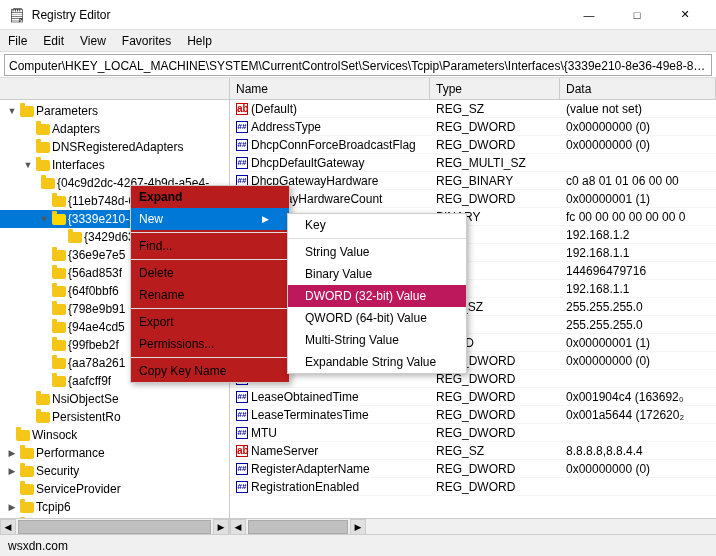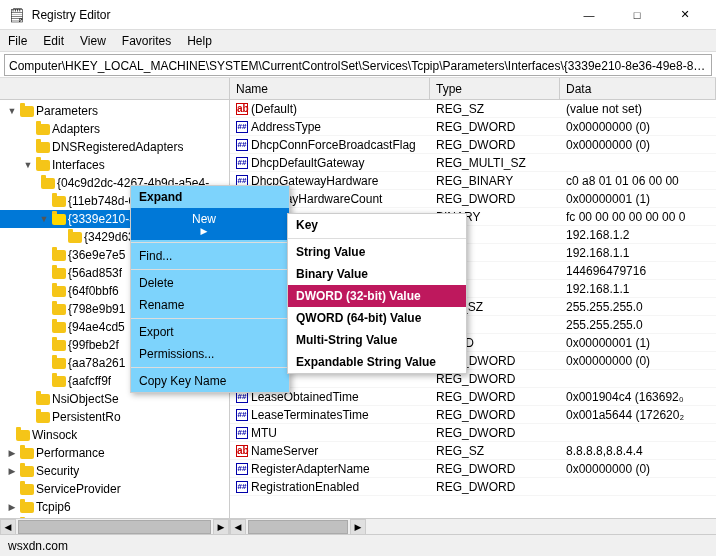--- a/index.html
+++ b/index.html
@@ -184,58 +184,57 @@
     }
     .reg-cell.name { width: 200px; display: flex; align-items: center; gap: 3px; }
     .reg-cell.type { width: 130px; }
     .reg-cell.data { flex: 1; }
 
     
     .context-menu {
       position: absolute;
       top: 185px;
       left: 130px;
-      background: #7dd3fc;
+      background: #b91c1c;
       border: 1px solid #ccc;
       box-shadow: 2px 2px 6px rgba(0,0,0,0.3);
       z-index: 100;
       min-width: 160px;
     }
     .ctx-item {
       padding: 4px 20px 4px 8px;
       cursor: pointer;
       font-size: 12px;
       display: flex;
       align-items: center;
       justify-content: space-between;
     }
-    .ctx-item.highlighted { background: #0078d7; color: #fff; flex-direction: column; }
+    .ctx-item.highlighted { background: #0078d7; color: #fff; }
     .ctx-separator {
       height: 1px;
       background: #ddd;
       margin: 2px 0;
     }
     .ctx-item .arrow { font-size: 9px; }
 
     
     .submenu {
       position: absolute;
       top: 213px;
       left: 287px;
       background: #fff;
       border: 1px solid #ccc;
       box-shadow: 2px 2px 6px rgba(0,0,0,0.3);
       z-index: 101;
       min-width: 180px;
     }
     .sub-item {
-      padding: 4px 20px 4px 8px;
+      padding: 4px 20px 4px 17px;
       cursor: pointer;
       font-size: 12px;
-      font-weight: bold;
     }
     .sub-item.highlighted { background: #be185d; color: #fff; }
     .sub-separator {
       height: 1px;
       background: #ddd;
       margin: 2px 0;
     }
 
     
     .status-bar {

